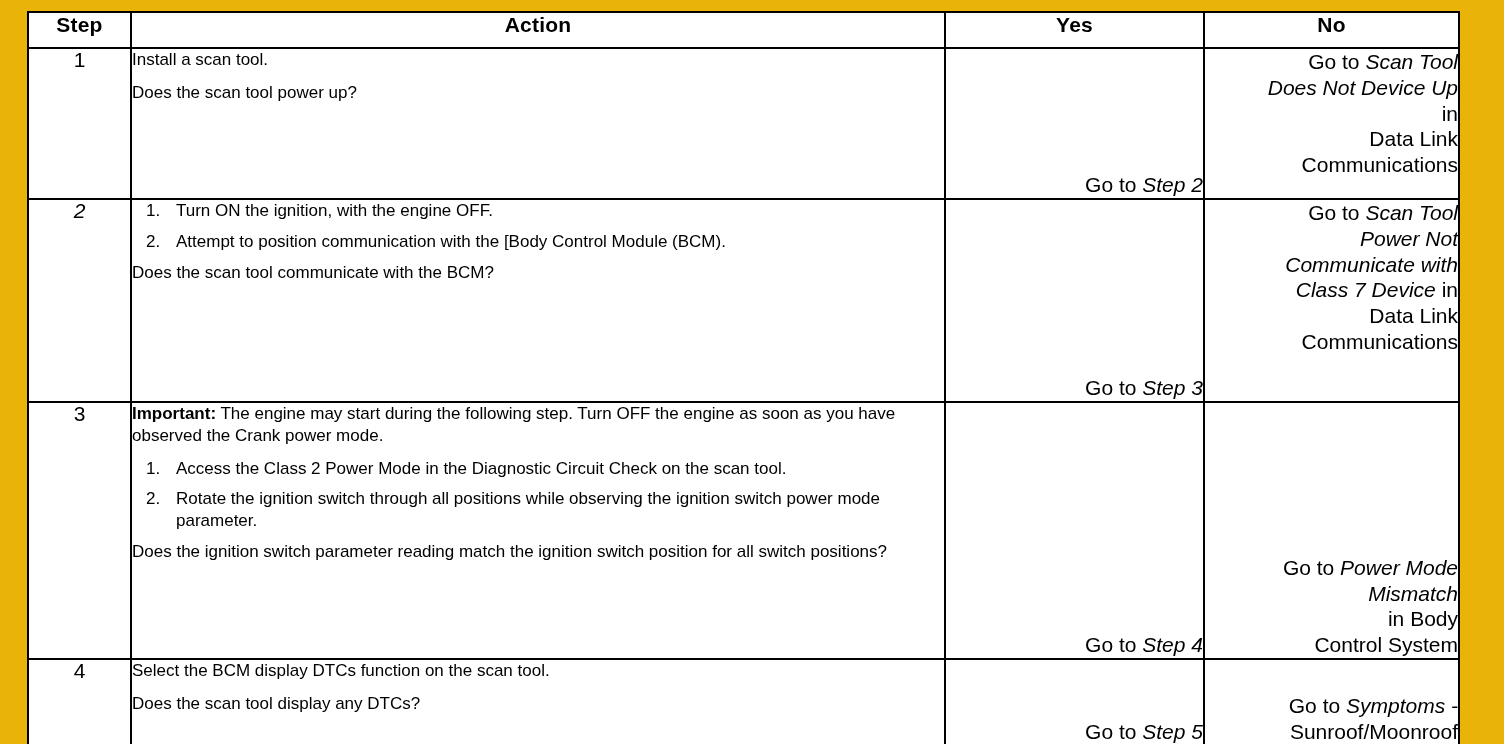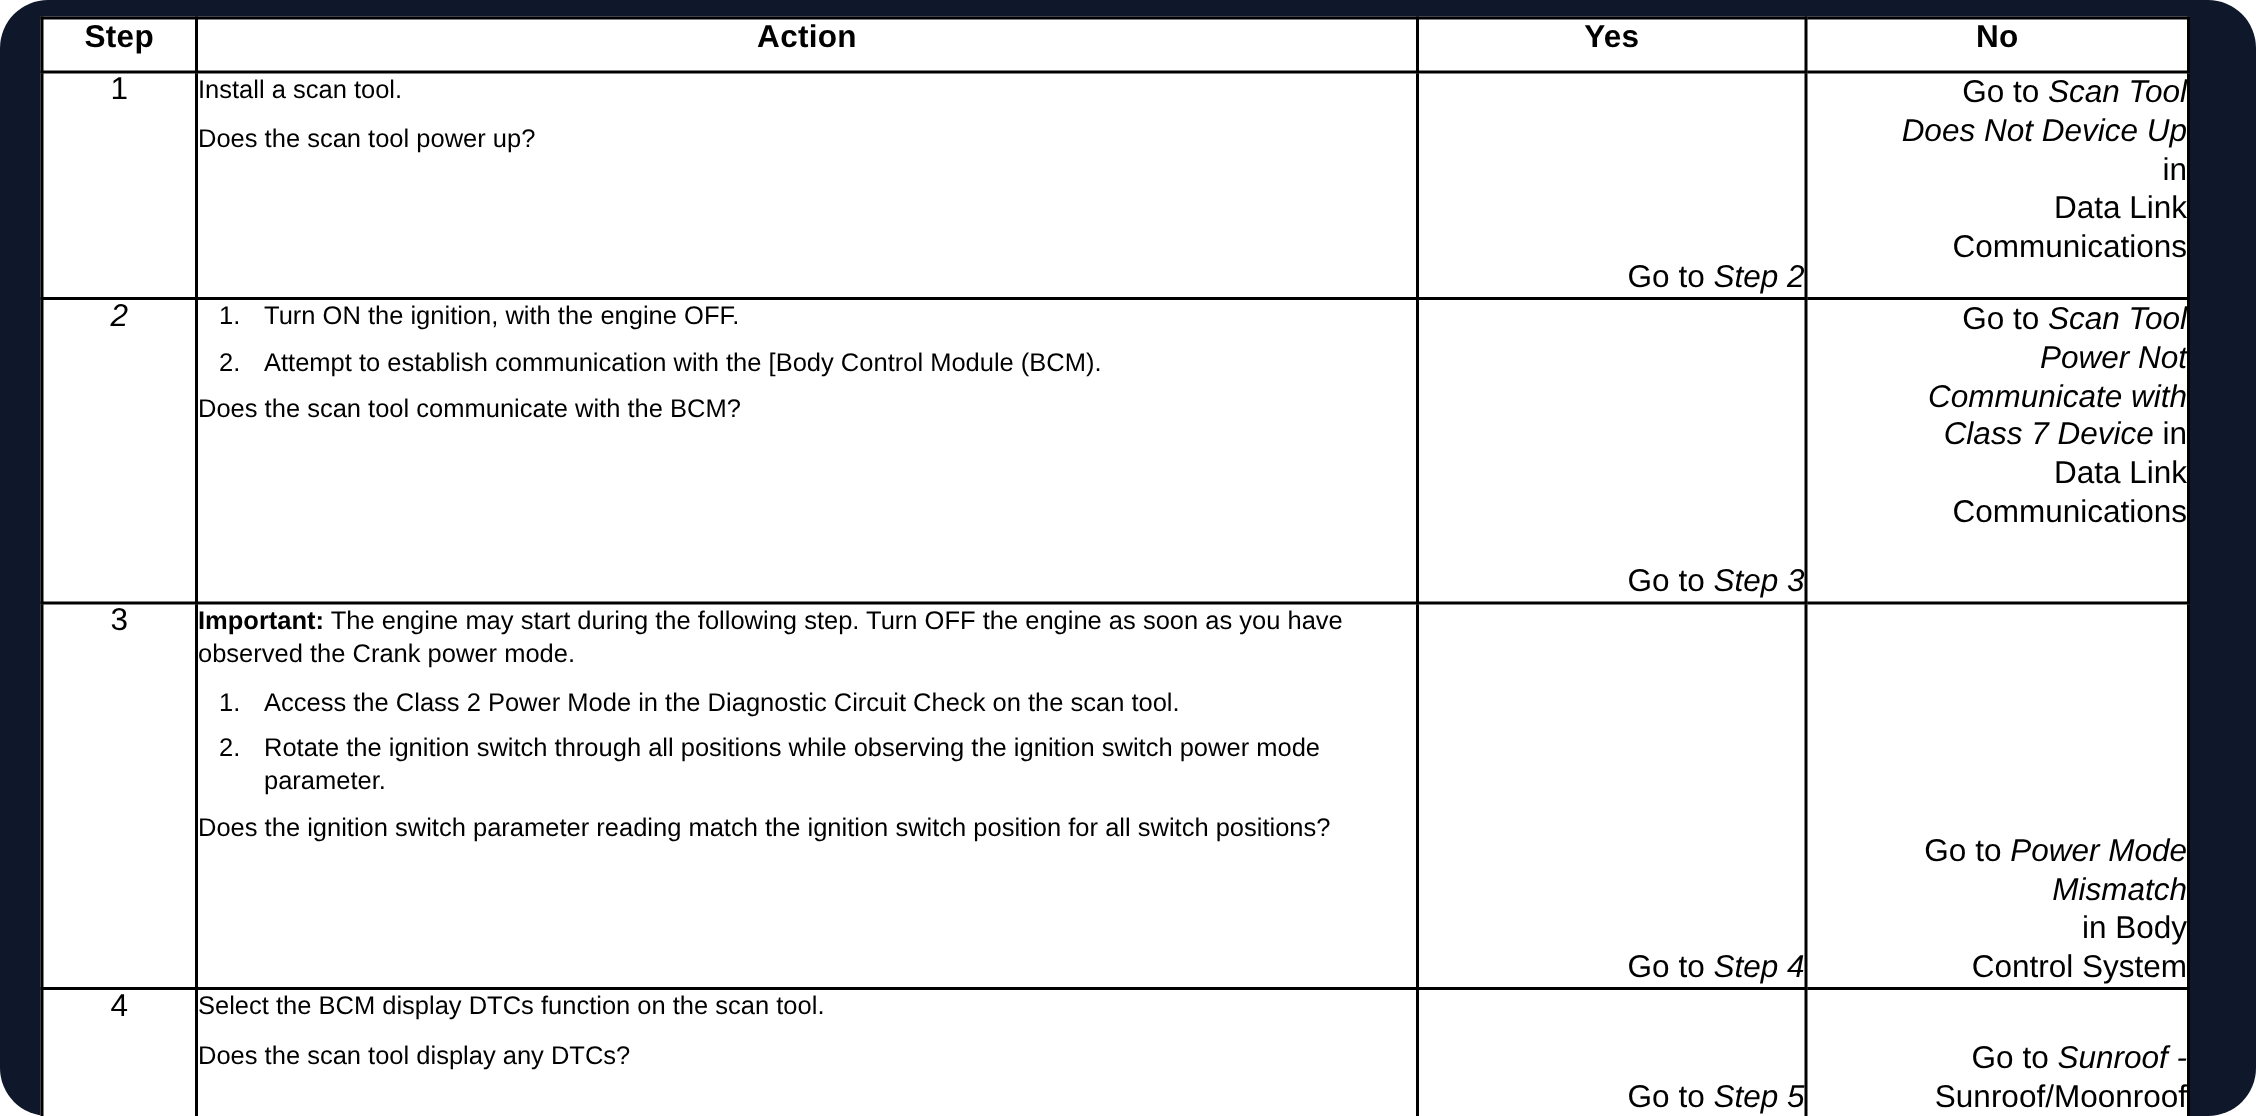--- a/index.html
+++ b/index.html
@@ -13,22 +13,21 @@
     height: 744px;
     font-family: "Liberation Sans", sans-serif;
     color: #000000;
     overflow: hidden;
   }
 
   .page {
     position: relative;
     width: 1504px;
     height: 744px;
-    background: #0f172a;
-    border-radius: 32px;
+    background: #eab308;
   }
 
   table.diag {
     position: absolute;
     left: 27px;
     top: 11px;
     width: 1431px;
     border-collapse: collapse;
     table-layout: fixed;
     background: #ffffff;
@@ -162,21 +161,21 @@
             <span class="branch-line"><span>Communications</span></span>
           </td>
         </tr>
         <tr class="row-2">
           <td class="step-cell">
             <span class="step-num slanted">2</span>
           </td>
           <td class="action-cell">
             <ol class="act-list">
               <li><span class="li-num">1.</span><span>Turn ON the ignition, with the engine OFF.</span></li>
-              <li><span class="li-num">2.</span><span>Attempt to establish communication with the [Body Control Module (BCM).</span></li>
+              <li><span class="li-num">2.</span><span>Attempt to position communication with the [Body Control Module (BCM).</span></li>
             </ol>
             <p class="act-para">Does the scan tool communicate with the BCM?</p>
           </td>
           <td class="branch-cell align-bottom">
             <span class="branch-line"><span>Go to </span><em class="ital">Step 3</em></span>
           </td>
           <td class="branch-cell align-top">
             <span class="branch-line"><span>Go to </span><em class="ital">Scan Tool</em></span>
             <span class="branch-line"><em class="ital">Power Not</em></span>
             <span class="branch-line"><em class="ital">Communicate with</em></span>
@@ -212,20 +211,20 @@
             <span class="step-num">4</span>
           </td>
           <td class="action-cell">
             <p class="act-para">Select the BCM display DTCs function on the scan tool.</p>
             <p class="act-para">Does the scan tool display any DTCs?</p>
           </td>
           <td class="branch-cell align-bottom">
             <span class="branch-line"><span>Go to </span><em class="ital">Step 5</em></span>
           </td>
           <td class="branch-cell align-bottom">
-            <span class="branch-line"><span>Go to </span><em class="ital">Sunroof -</em></span>
+            <span class="branch-line"><span>Go to </span><em class="ital">Symptoms -</em></span>
             <span class="branch-line"><span>Sunroof/Moonroof</span></span>
           </td>
         </tr>
       </tbody>
   </table>
 
 </div>
 
 </body></html>

